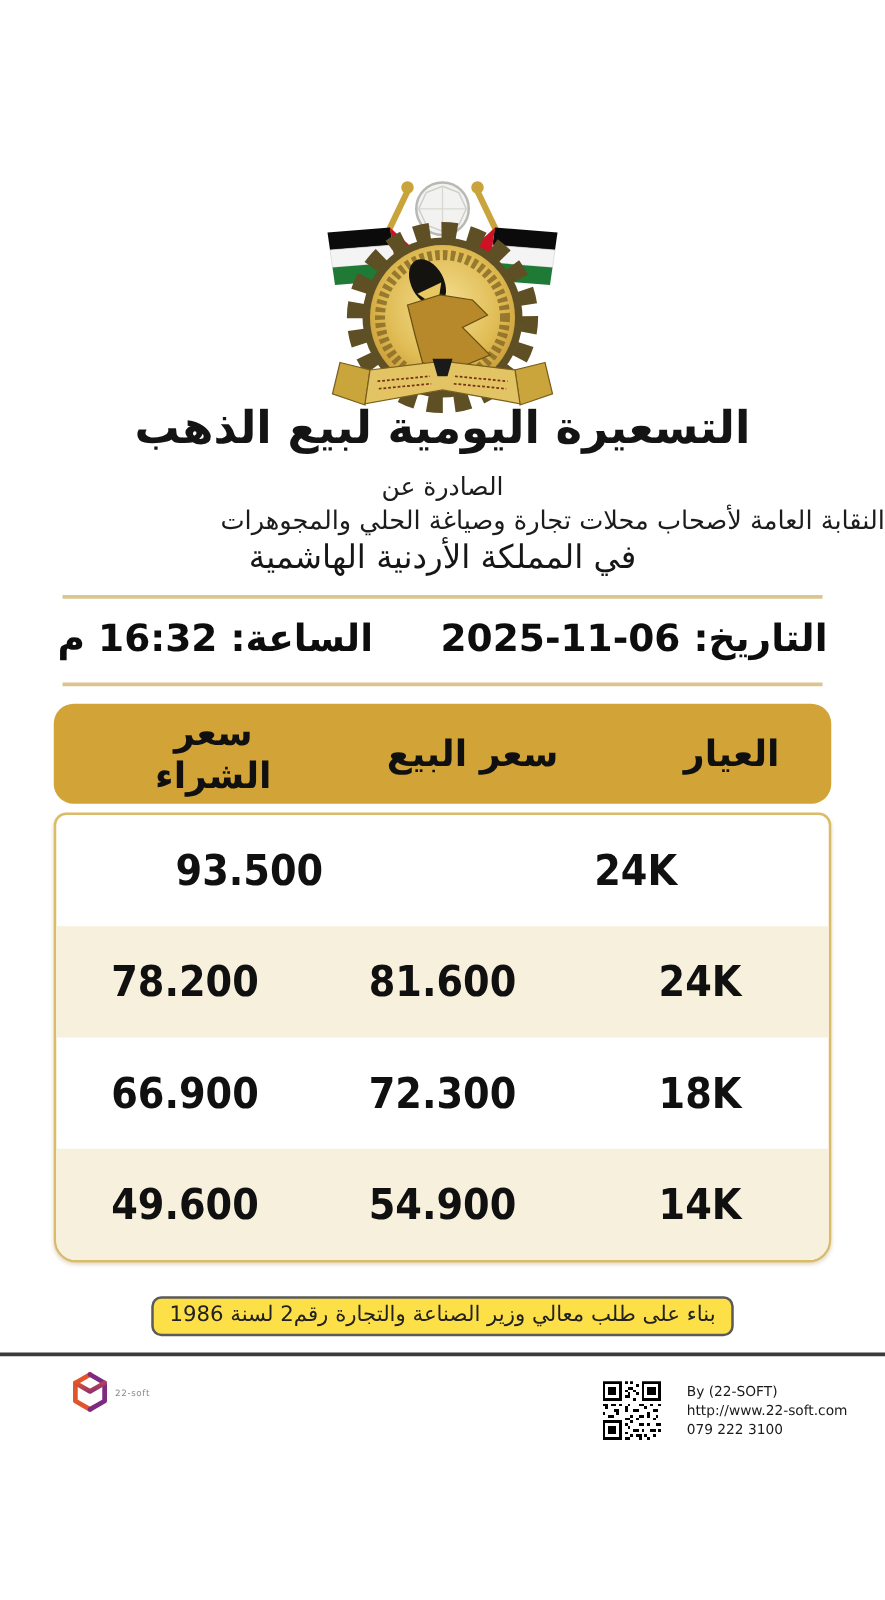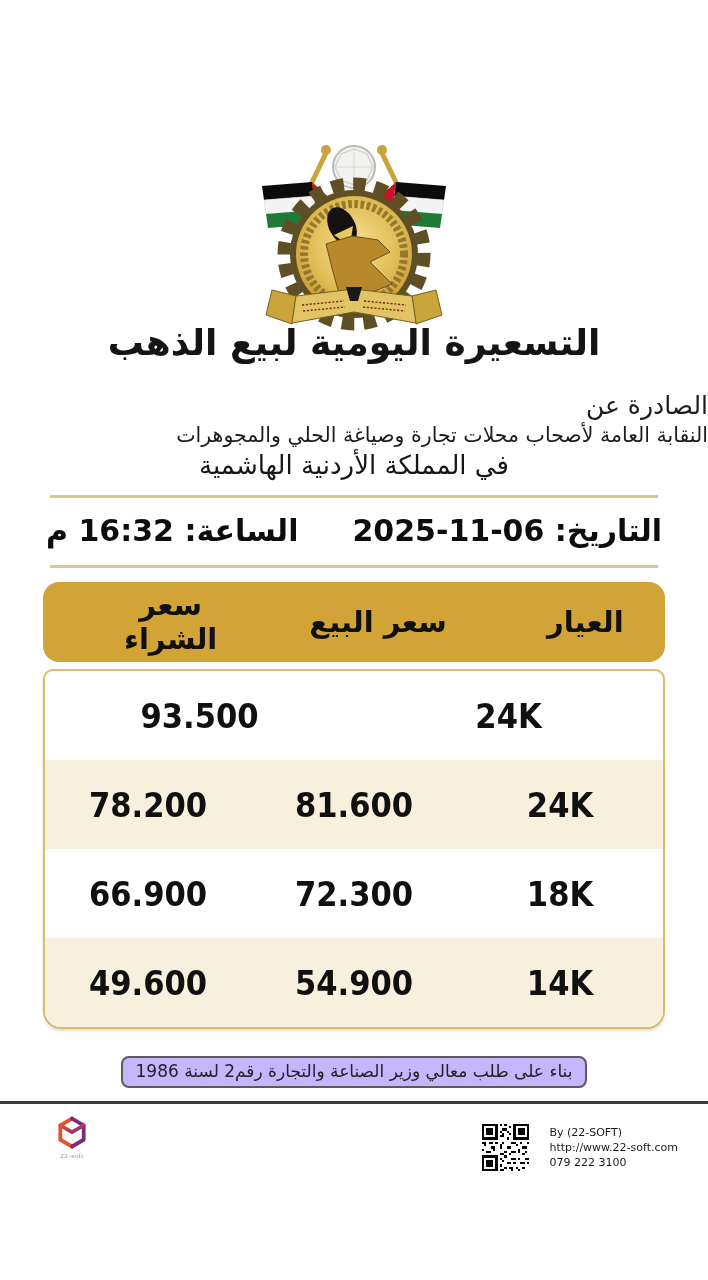--- a/index.html
+++ b/index.html
@@ -7,21 +7,21 @@
     width:708px;height:1280px;background:#ffffff;
     font-family:"DejaVu Sans", sans-serif;color:#111;overflow:hidden;
   }
   .page{position:relative;width:708px;height:1280px;background:#fff;}
 
   .emblem-wrap{display:flex;justify-content:center;padding-top:140px;}
   .emblem-wrap svg{width:200px;height:196px;}
 
   .main-title{direction:rtl;text-align:center;font-size:36px;font-weight:bold;
     margin-top:-14px;letter-spacing:0;color:#141414;}
-  .issued-by{direction:rtl;font-size:25px;margin-top:28px;color:#1c1c1c;}
+  .issued-by{direction:rtl;text-align:center;font-size:20px;margin-top:14px;color:#1c1c1c;}
   .issuer{direction:rtl;text-align:right;font-size:20.5px;margin-top:3px;color:#1c1c1c;}
   .country{direction:rtl;text-align:center;font-size:26px;margin-top:3px;color:#161616;}
 
   .divider{width:608px;margin:15px auto 0;border-top:3px solid #DBC68F;}
   .divider.second{margin-top:17px;}
 
   .date-row{direction:rtl;display:flex;justify-content:space-between;
     width:616px;margin:15px auto 0;font-size:30px;font-weight:bold;color:#0d0d0d;}
   .dt-pair{white-space:nowrap;}
 
@@ -32,27 +32,27 @@
   .price-body{width:618px;margin:7px auto 0;border:2px solid #D9BC6A;
     border-radius:10px 10px 18px 18px;overflow:hidden;background:#fff;
     box-shadow:0 2px 3px rgba(180,160,110,0.35);}
   .prow{display:flex;direction:rtl;height:89px;align-items:center;}
   .prow.alt{background:#F7F0DC;}
   .pcell{flex:1;text-align:center;font-size:34px;font-weight:bold;color:#101010;
     font-stretch:condensed;}
 
   .note-wrap{display:flex;justify-content:center;margin-top:27px;}
   .note-box{direction:rtl;border:2px solid #5a5a5a;border-radius:8px;
-    padding:3px 13px 5px;font-size:17px;color:#222;background:#c4b5fd;}
+    padding:3px 13px 5px;font-size:17px;color:#222;background:#fde047;}
 
   .footer-line{margin-top:13px;border-top:3px solid #3b3b3b;width:708px;}
 
   .footer{display:flex;justify-content:space-between;align-items:flex-start;
     padding:8px 30px 0 52px;}
-  .brand{display:flex;flex-direction:column;align-items:center;margin-top:3px;font-family:Liberation Serif, serif;}
+  .brand{display:flex;flex-direction:row;align-items:center;margin-top:3px;}
   .brand svg{width:40px;height:36px;}
   .brand-label{font-size:7px;color:#8a8a8a;letter-spacing:0.5px;margin-top:1px;}
 
   .credit{display:flex;gap:20px;align-items:flex-start;margin-top:12px;}
   .credit svg{width:47px;height:47px;}
   .credit-text{font-size:11px;line-height:1.35;color:#1a1a1a;padding-top:2px;
     font-family:"DejaVu Sans", sans-serif;}
 </style>
 </head>
 <body>

